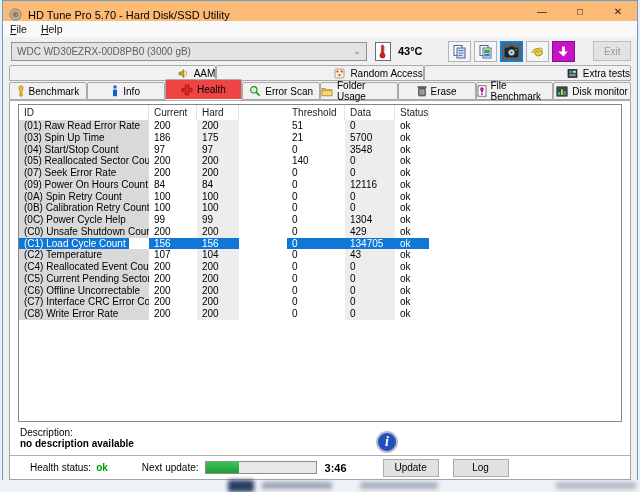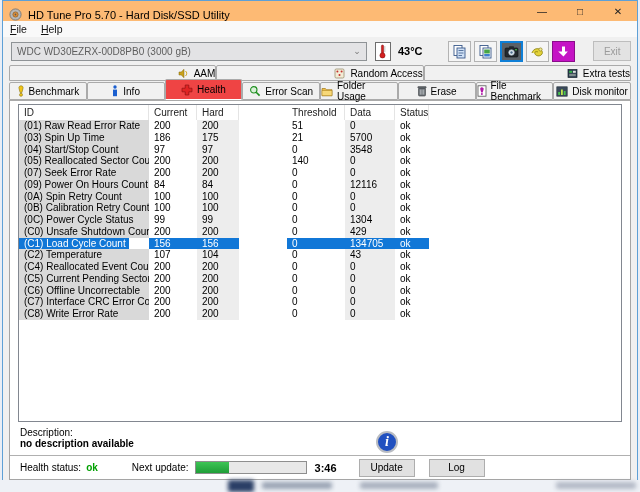--- a/index.html
+++ b/index.html
@@ -77,28 +77,28 @@
   .descrow { display:flex; margin-bottom:2px;flex-direction:column; }
   .desclabel { width:55px; }
   .descvalue { font-weight:bold; }
   .info-badge { position:absolute; left:366px; top:330px; width:22px; height:22px; border-radius:50%;
                 background:#2050c0; border:2px solid #b9bcc2; color:#fff; display:flex; align-items:center;
                 justify-content:center; font-family:"Liberation Serif", serif; font-weight:bold;
                 font-style:italic; font-size:14px; }
 
   
   .healthrow { position:absolute; left:0; right:0; bottom:0; height:24px; border-top:1px solid #b0b0b0;
-               display:flex; align-items:center; padding:0 10px; font-size:10px; background:#fff; }
+               display:flex; align-items:center; padding:0 20px; font-size:10px; background:#fff; }
   .ok-green { color:#00a000; font-weight:bold; margin-left:5px; }
   .nu-label { margin-left:34px; }
   .progress { width:112px; height:13px; border:1px solid #8e8e8e; background:#e8e8e8; margin-left:6px; }
   .progress-fill { height:100%; background:linear-gradient(#3dc455,#1f9e38); }
   .time-text { font-weight:bold; font-size:11px; margin-left:8px; }
   .bar-btn { width:56px; height:18px; background:#e1e1e1; border:1px solid #adadad; font-size:10px;
-             display:flex; align-items:center; justify-content:center; margin-left:22px; }
+             display:flex; align-items:center; justify-content:center; margin-left:36px; }
   .bar-btn + .bar-btn { margin-left:14px; }
 </style>
 </head>
 <body>
 
 <div class="window">
 
   <div class="titlebar">
     <svg class="app-icon" viewBox="0 0 13 13">
       <circle cx="6.5" cy="6.5" r="5.6" fill="#b7b7b7" stroke="#6e6e6e" stroke-width="0.8"></circle>
@@ -347,21 +347,21 @@
           <div class="lv-row">
             <div class="c id w-id"><span class="idtext">(0B) Calibration Retry Count</span></div>
             <div class="c cur w-cur">100</div>
             <div class="c worst w-wor">100</div>
             <div class="c thr w-thr">0</div>
             <div class="c data w-dat">0</div>
             <div class="c sta w-sta">ok</div>
           </div>
 
           <div class="lv-row">
-            <div class="c id w-id"><span class="idtext">(0C) Power Cycle Status</span></div>
+            <div class="c id w-id"><span class="idtext">(0C) Power Cycle Help</span></div>
             <div class="c cur w-cur">99</div>
             <div class="c worst w-wor">99</div>
             <div class="c thr w-thr">0</div>
             <div class="c data w-dat">1304</div>
             <div class="c sta w-sta">ok</div>
           </div>
 
           <div class="lv-row">
             <div class="c id w-id"><span class="idtext">(C0) Unsafe Shutdown Count</span></div>
             <div class="c cur w-cur">200</div>

